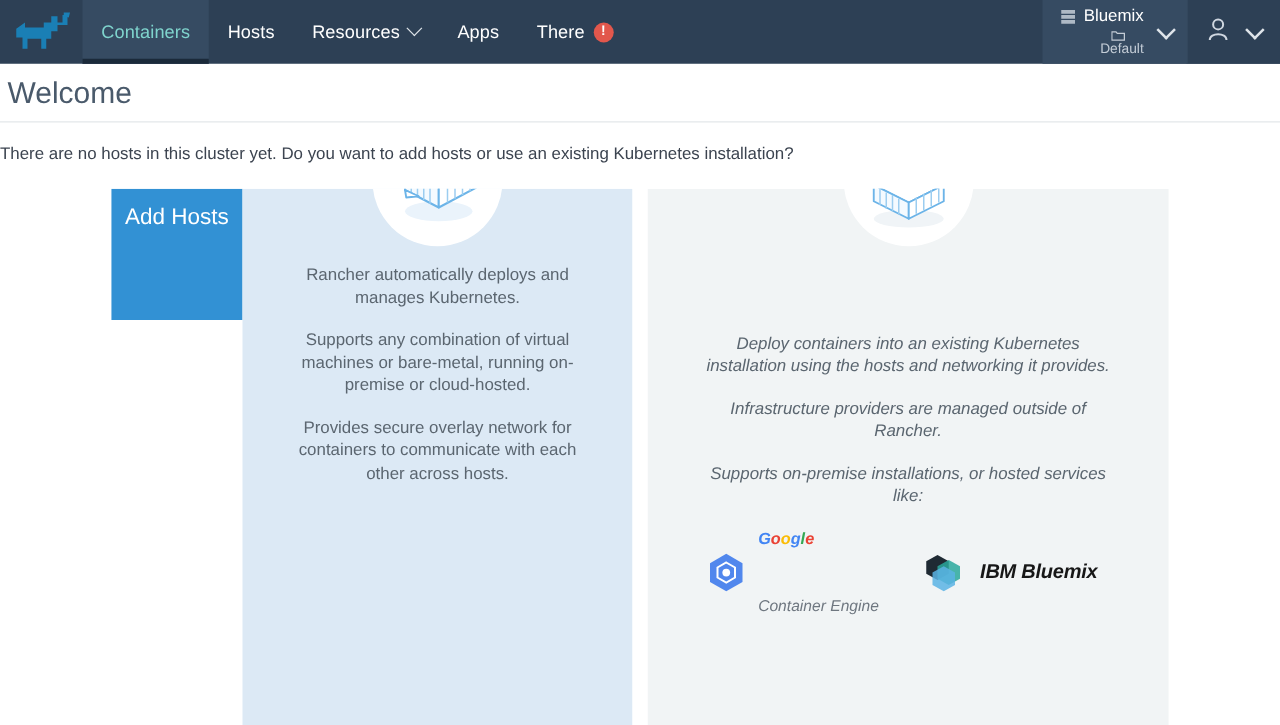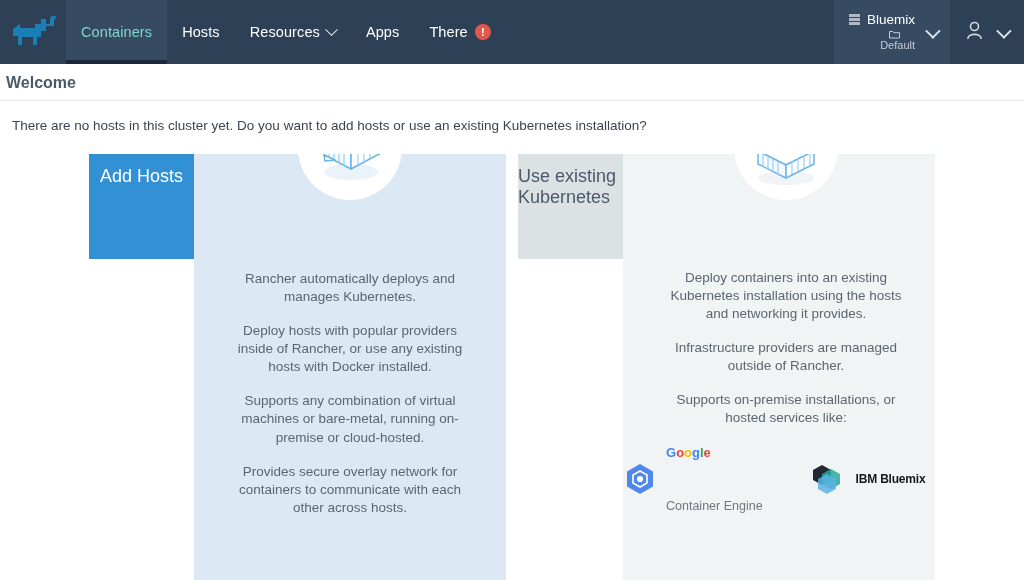--- a/index.html
+++ b/index.html
@@ -7,21 +7,21 @@
   html, body {
     margin: 0; padding: 0;
     width: 1024px; height: 580px;
     background: #ffffff;
     font-family: "Liberation Sans", sans-serif;
     overflow: hidden;
   }
 
   
   .navbar {
-    height: 64px;
+    height: 51px;
     background: #2d4055;
     display: flex;
     align-items: stretch;
     position: relative;
   }
   .brand {
     width: 66px;
     display: flex;
     align-items: center;
     justify-content: center;
@@ -127,35 +127,35 @@
   .user-caret {
     margin-left: 14px;
     width: 11px; height: 11px;
     border-right: 2px solid #dfe5ea;
     border-bottom: 2px solid #dfe5ea;
     transform: rotate(45deg) translateY(-2px);
   }
 
   
   .page-title {
-    font-size: 16px;
+    font-size: 24px;
     color: #4a5a6b;
-    font-weight: bold;
+    font-weight: normal;
     padding: 10px 0 8px 6px;
     margin: 0;
   }
   .title-rule {
     height: 1px;
     background: #e4e7ea;
     margin: 0;
   }
   .intro {
     font-size: 13.5px;
     color: #3c4450;
-    padding: 17px 0 0 12px;
+    padding: 17px 0 0 0;
   }
 
   
   .cards {
     display: flex;
     justify-content: center;
     gap: 12px;
     margin-top: 21px;
   }
   .card {
@@ -196,52 +196,53 @@
     width: 104px; height: 104px;
     border-radius: 50%;
     background: #ffffff;
     display: flex;
     align-items: center;
     justify-content: center;
   }
 
   .blurb {
     padding: 0 38px;
-    margin-top: 116px;
+    margin-top: 60px;
     text-align: center;
   }
   .blurb p {
     margin: 0 0 16px 0;
     font-size: 13.5px;
     line-height: 1.34;
     color: #5b6670;
   }
-  .card.alt .blurb { margin-top: 115px; }
+  .card.alt .blurb { margin-top: 115px; font-style: italic; }
 
   
   .logo-grid {
     display: grid;
     grid-template-columns: 1fr 1fr;
     row-gap: 16px;
     width: 326px;
     margin: 2px auto 0;
     align-items: center;
+    font-style: italic;
   }
   .logo-cell { display: flex; align-items: center; }
   .logo-cell.center { justify-content: center; }
   .logo-txt { margin-left: 9px; line-height: 1.12; }
   .logo-l1 { font-size: 13px; font-weight: bold; }
   .logo-l2 { font-size: 12.5px; color: #6f7780; margin-top: 39px; }
 
   .g-blue  { color:#4285f4; } .g-red { color:#ea4335; }
   .g-yellow{ color:#fbbc05; } .g-green{ color:#34a853; }
 
   .ibm-text {
     margin-left: 10px;
-    font-size: 12px;
+    font-size: 16px;
     color: #171717;
     letter-spacing: -.2px;
   }
   .ibm-text b { font-weight: bold; }
 </style>
 </head>
 <body>
 
 <div class="navbar">
 
@@ -339,32 +340,28 @@
             <line x1="59" y1="47" x2="59" y2="32"></line>
             <line x1="65" y1="44" x2="65" y2="29"></line>
           </g>
           <path d="M57 19 L74 26 L70 27" fill="none" stroke="#6cb4e8" stroke-width="1.6" stroke-linejoin="round"></path>
           <path d="M13 43 L24 48 L14 49 Z" fill="#ffffff" stroke="#6cb4e8" stroke-width="1.5" stroke-linejoin="round"></path>
         </svg>
       </div>
 
       <div class="blurb">
         <p>Rancher automatically deploys and manages Kubernetes.</p>
-        <p>Deploy hosts with popular providers inside of Rancher, or use any existing hosts with Docker installed.</p>
         <p>Supports any combination of virtual machines or bare-metal, running on-premise or cloud-hosted.</p>
         <p>Provides secure overlay network for containers to communicate with each other across hosts.</p>
       </div>
 
     </div>
   </div>
 
   <div class="card alt">
-    <div class="card-top" style="background:#dce2e4">
-      <div class="card-title">Use existing Kubernetes</div>
-    </div>
     <div class="card-body" style="background:#f1f4f5">
 
       <div class="illus">
         <svg width="80" height="80" viewBox="0 0 80 80" aria-hidden="true">
           <ellipse cx="40" cy="70" rx="28" ry="7" fill="#f0f4f7"></ellipse>
           <path d="M24 23 C24 11 56 11 56 23 L40 41 Z" fill="#ffffff" stroke="#6cb4e8" stroke-width="1.5" stroke-linejoin="round"></path>
           <path d="M33 20.5 C33 11.5 36 9.5 40 9.5 C44 9.5 47 11.5 47 20.5 L40 41 Z" fill="none" stroke="#9ccdf0" stroke-width="1.2"></path>
           <line x1="24" y1="23" x2="40" y2="41" stroke="#9ccdf0" stroke-width="1.1"></line>
           <line x1="56" y1="23" x2="40" y2="41" stroke="#9ccdf0" stroke-width="1.1"></line>
           <g stroke="#bcdcf4" stroke-width="1.4" stroke-linecap="round">

